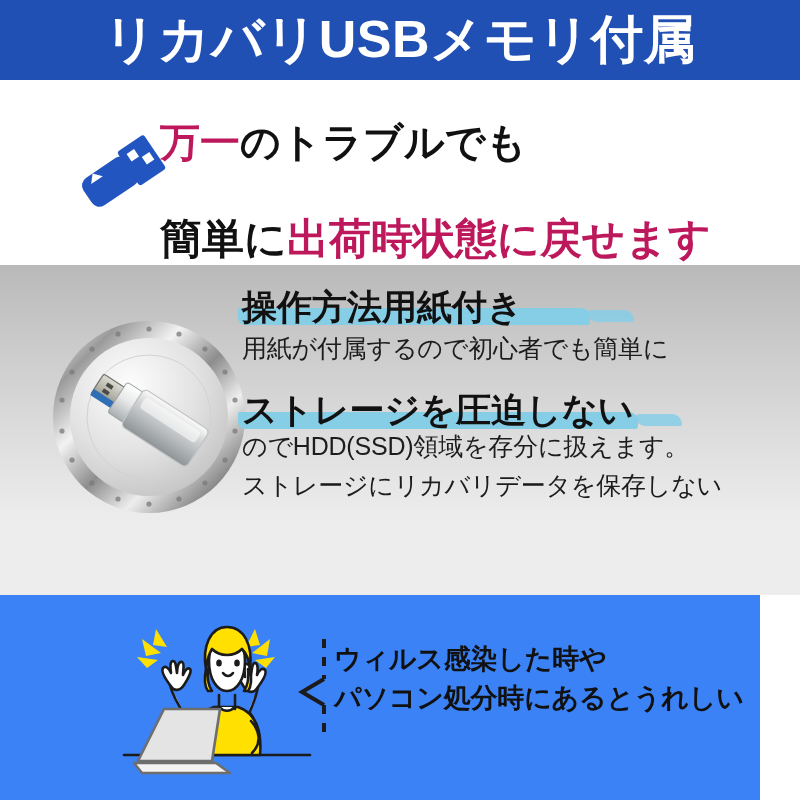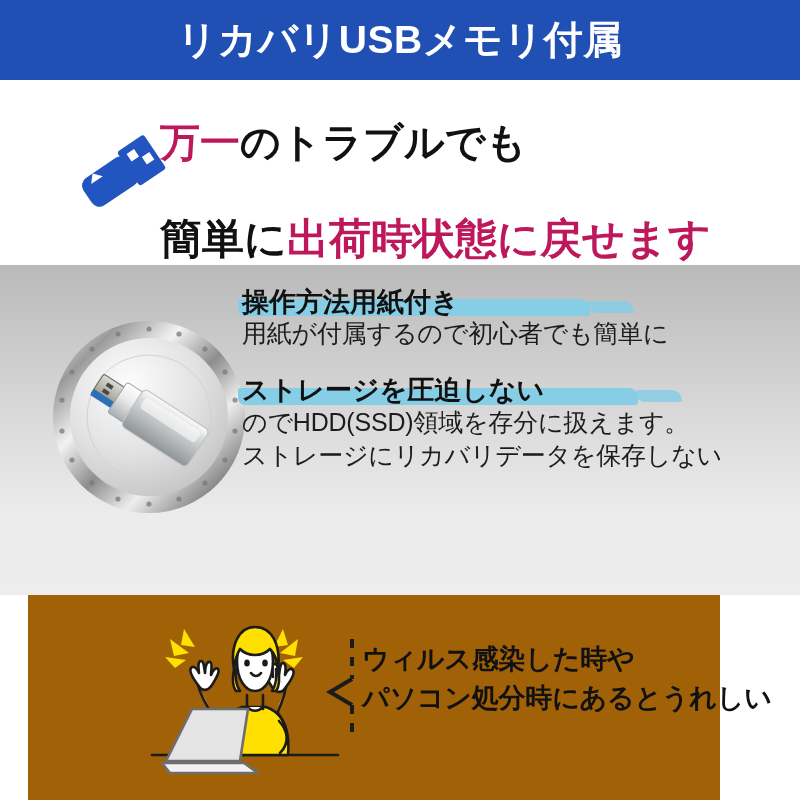--- a/index.html
+++ b/index.html
@@ -11,21 +11,21 @@
   }
   #page { position:relative; width:800px; height:800px; background:#fff; }
 
   
   .banner {
     position:absolute; left:0; top:0; width:800px; height:80px;
     background:#2150b4;
     display:flex; align-items:center; justify-content:center;
   }
   .banner-title {
-    color:#ffffff; font-size:39px; font-weight:bold;
+    color:#ffffff; font-size:52px; font-weight:bold;
     letter-spacing:0.5px; line-height:1; white-space:nowrap;
     transform:translateY(-1px);
   }
 
   
   .lead {
     position:absolute; left:0; top:80px; width:800px; height:185px;
     background:#ffffff;
   }
   .lead-icon {
@@ -64,33 +64,32 @@
   }
   .fh-mark.m1 { width:352px; }
   .fh-mark.m2 { width:400px; }
   .fh-mark::after{
     content:""; position:absolute; right:-44px; top:2px;
     width:46px; height:12px; background:#86cde6;
     border-radius:3px 10px 2px 9px; opacity:.85;
   }
   .feature-head {
     position:relative; z-index:1;
-    font-size:27px; font-weight:bold; color:#111111;
+    font-size:35px; font-weight:bold; color:#111111;
     line-height:1.12; white-space:nowrap;
   }
   .feature-body {
-    font-size:25px; color:#1c1c1c;
+    margin-top:6px; font-size:25px; color:#1c1c1c;
     line-height:1.33; white-space:nowrap; letter-spacing:-0.2px;
   }
 
   
   .bottom {
-    position:absolute; left:0; top:595px; width:692px; height:205px;
-    background:#a16207;
-    margin-left:28px;
+    position:absolute; left:0; top:595px; width:760px; height:205px;
+    background:#3b82f6;
   }
   .illus { position:absolute; left:120px; top:18px; width:215px; height:170px; }
   .bracket { position:absolute; left:290px; top:40px; width:56px; height:110px; }
   .bottom-copy { position:absolute; left:334px; top:45px; width:460px; }
   .bottom-line {
     font-size:27px; font-weight:bold; color:#111111;
     line-height:1.44; white-space:nowrap; letter-spacing:-0.2px;
   }
 </style>
 </head>

